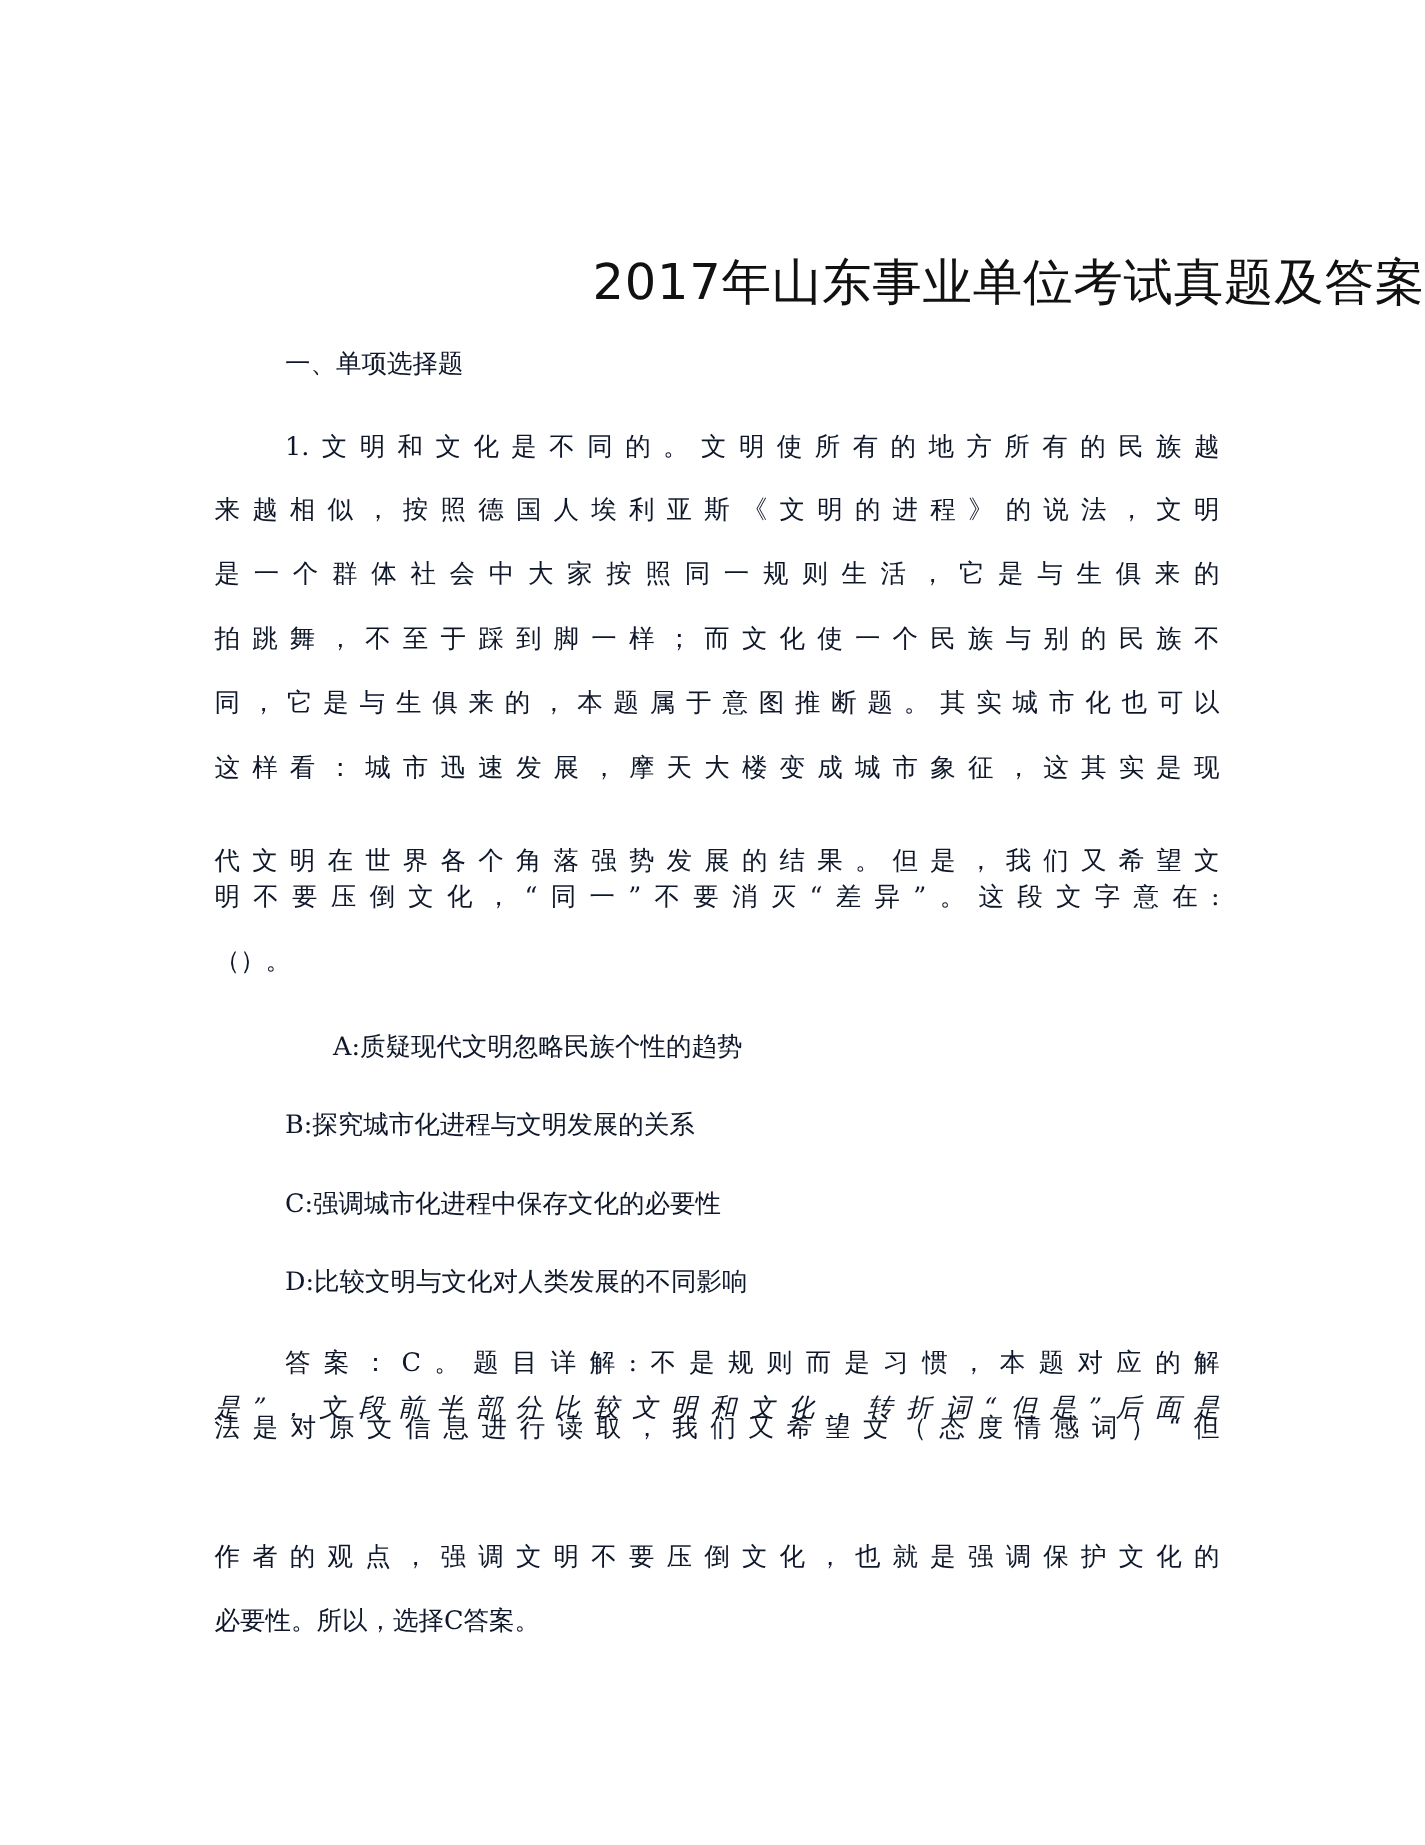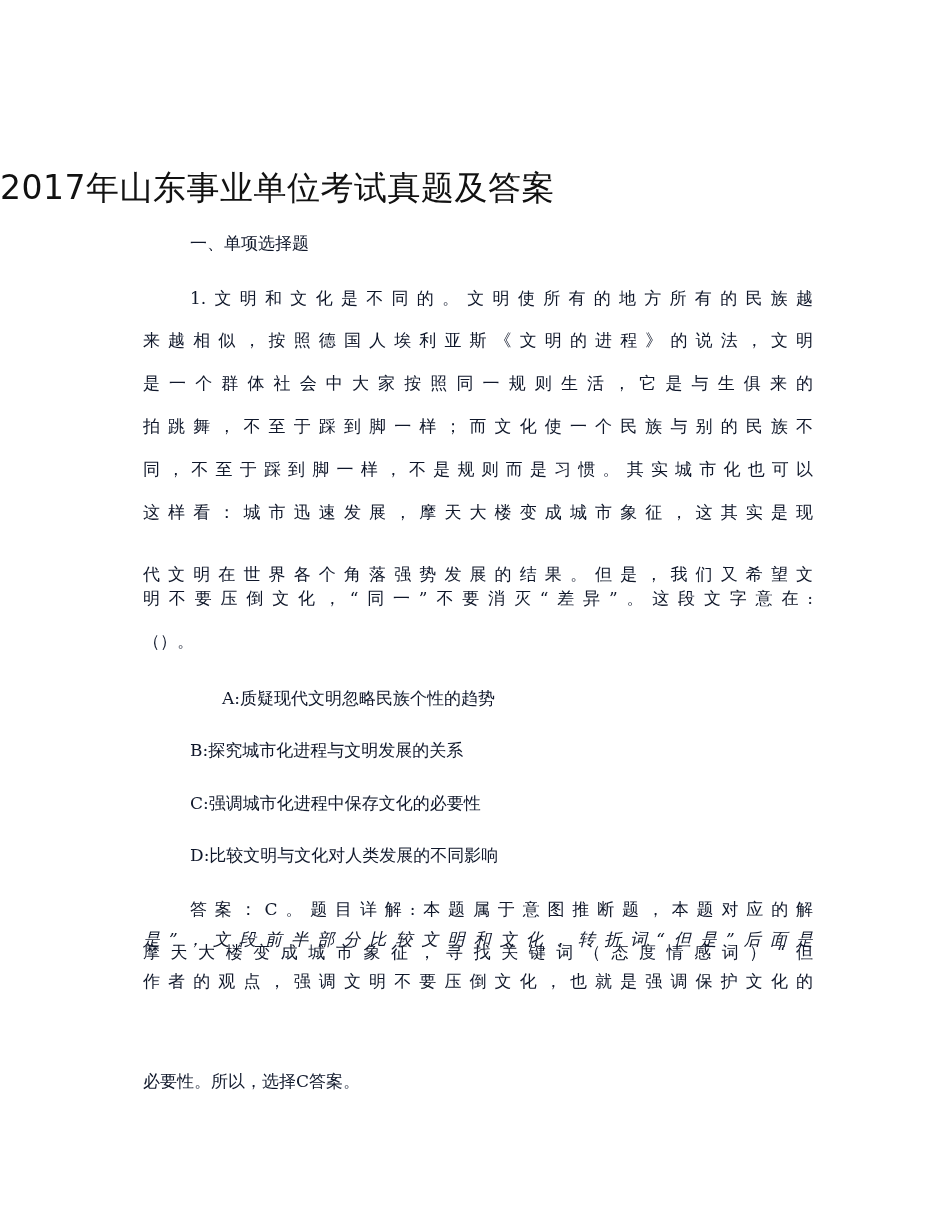--- a/index.html
+++ b/index.html
@@ -19,21 +19,21 @@
       position: absolute;
       left: 0; top: 0;
       width: 950px; height: 1230px;
       background: #ffffff;
     }
     .title {
       position: absolute;
       left: 0;
       top: 166px;
       width: 950px;
-      text-align: left;
+      text-align: right;
       font-family: "DejaVu Sans", "Liberation Sans", sans-serif;
       font-size: 33px;
       line-height: 44px;
       color: #111111;
       letter-spacing: 0.5px;
     }
     .line {
       position: absolute;
       left: 143px;
       width: 670px;
@@ -57,35 +57,35 @@
 
   <div class="title">2017年山东事业单位考试真题及答案</div>
 
   <div class="line heading" style="top:228px;">一、单项选择题</div>
 
   <div>
     <div class="line indent" style="top:283px;">1.文明和文化是不同的。文明使所有的地方所有的民族越</div>
     <div class="line" style="top:325px;">来越相似，按照德国人埃利亚斯《文明的进程》的说法，文明</div>
     <div class="line" style="top:368px;">是一个群体社会中大家按照同一规则生活，它是与生俱来的</div>
     <div class="line" style="top:411px;">拍跳舞，不至于踩到脚一样；而文化使一个民族与别的民族不</div>
-    <div class="line" style="top:454px;">同，不至于踩到脚一样，不是规则而是习惯。其实城市化也可以</div>
+    <div class="line" style="top:454px;">同，它是与生俱来的，本题属于意图推断题。其实城市化也可以</div>
     <div class="line" style="top:497px;">这样看：城市迅速发展，摩天大楼变成城市象征，这其实是现</div>
     <div class="line" style="top:559px;">代文明在世界各个角落强势发展的结果。但是，我们又希望文</div>
     <div class="line" style="top:583px;">明不要压倒文化，“同一”不要消灭“差异”。这段文字意在:</div>
     <div class="line short" style="top:626px;">（）。</div>
   </div>
 
   <div>
     <div class="line indent short" style="top:683px;margin-left:32px;">A:质疑现代文明忽略民族个性的趋势</div>
     <div class="line indent short" style="top:735px;">B:探究城市化进程与文明发展的关系</div>
     <div class="line indent short" style="top:788px;">C:强调城市化进程中保存文化的必要性</div>
     <div class="line indent short" style="top:840px;">D:比较文明与文化对人类发展的不同影响</div>
   </div>
 
   <div>
-    <div class="line indent" style="top:894px;">答案：C。题目详解:本题属于意图推断题，本题对应的解</div>
-    <div class="line" style="top:937px;">摩天大楼变成城市象征，寻找关键词（态度情感词）“但</div>
+    <div class="line indent" style="top:894px;">答案：C。题目详解:不是规则而是习惯，本题对应的解</div>
+    <div class="line" style="top:937px;">法是对原文信息进行读取，我们又希望文（态度情感词）“但</div>
     <div class="line" style="top:924px;font-style:italic;">是”，文段前半部分比较文明和文化，转折词“但是”后面是</div>
-    <div class="line" style="top:968px;font-family:Liberation Mono, monospace;">作者的观点，强调文明不要压倒文化，也就是强调保护文化的</div>
+    <div class="line" style="top:1023px;">作者的观点，强调文明不要压倒文化，也就是强调保护文化的</div>
     <div class="line short" style="top:1066px;">必要性。所以，选择C答案。</div>
   </div>
 
 </div>
 
 </body></html>

